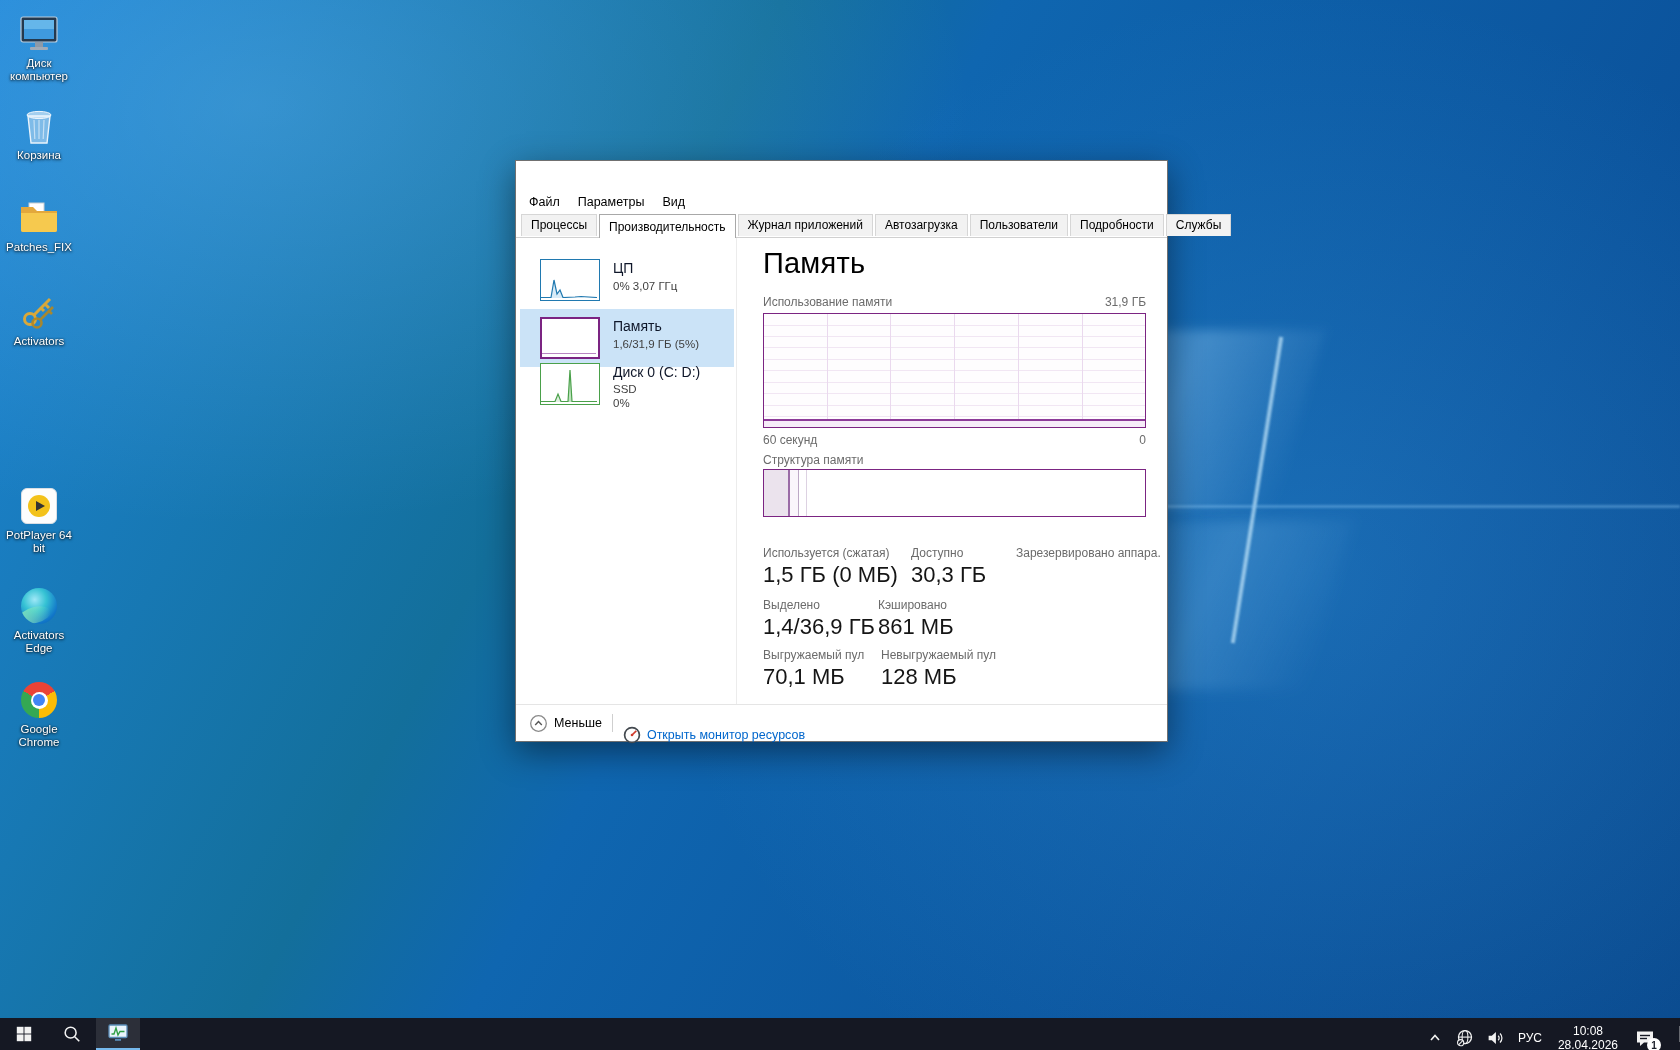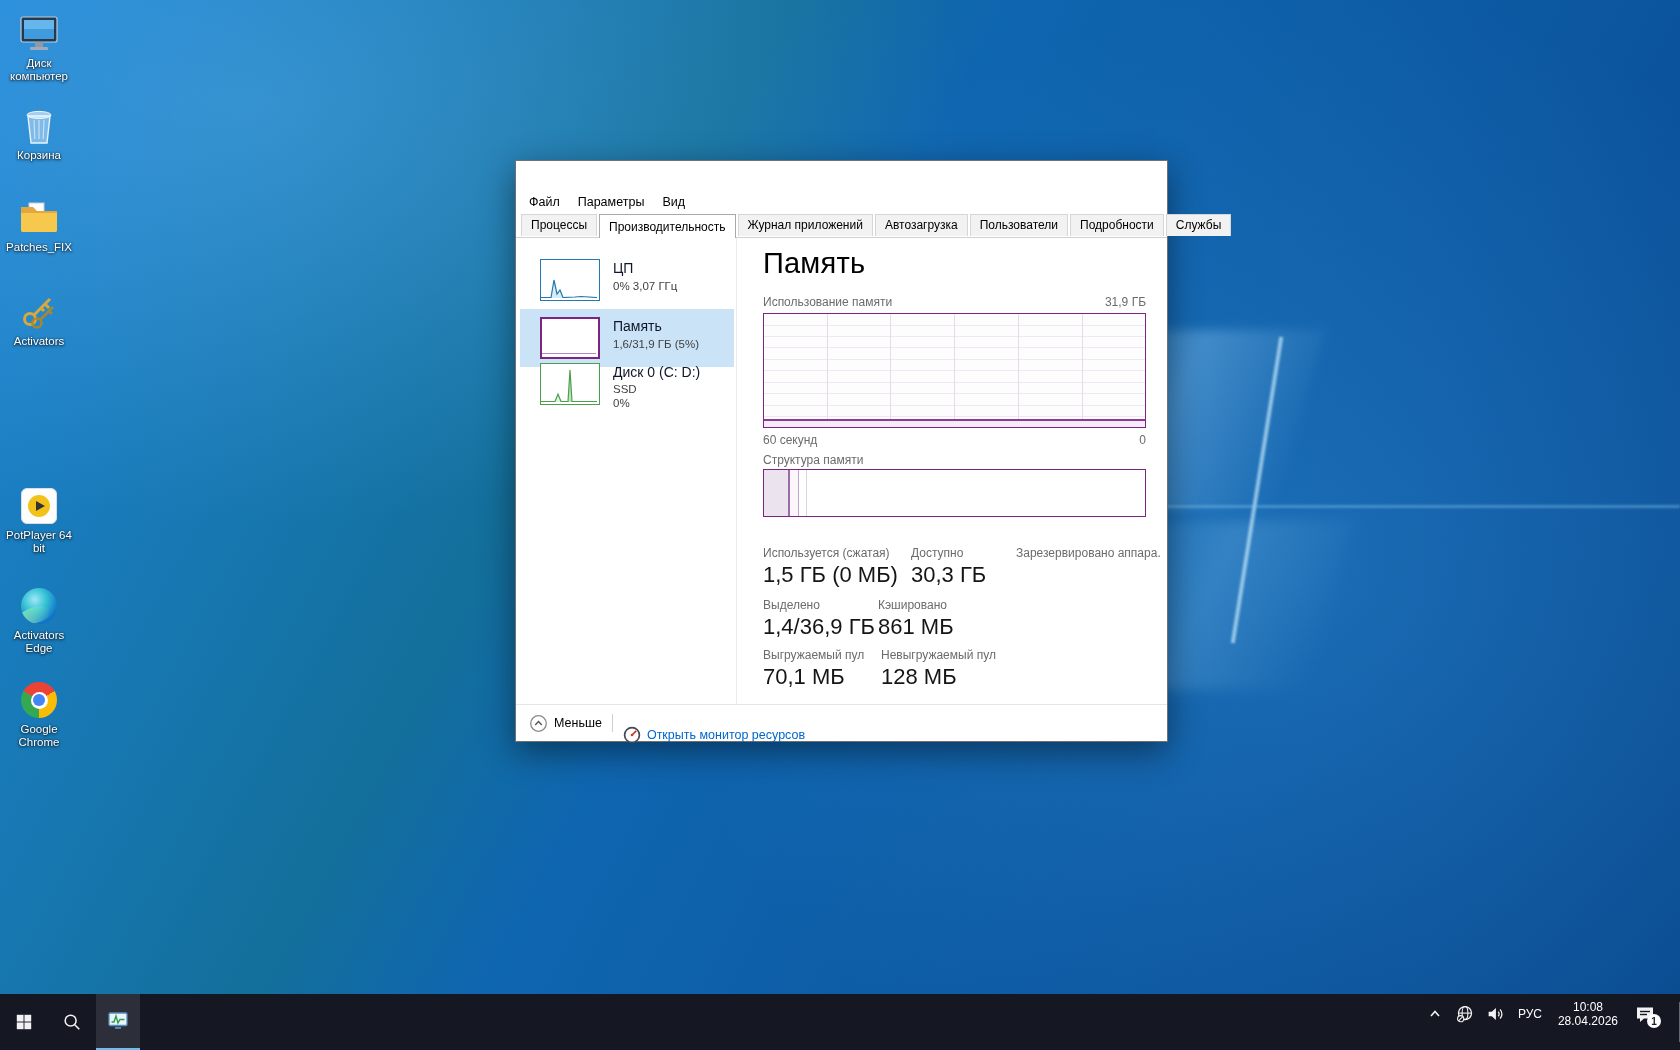--- a/index.html
+++ b/index.html
@@ -84,21 +84,21 @@
   .v5{left:247px;top:503px}.v6{left:365px;top:503px}
 
   .wfooter { position:absolute; left:0; right:0; bottom:0; height:37px; border-top:1px solid #e5e5e5; display:flex; align-items:center; padding-left:14px; background:#fff; }
   .less-wrap { display:flex; align-items:center; gap:7px; }
   .less-txt { font-size:12.5px; color:#000; }
   .fdiv { width:1px; height:18px; background:#cfcfcf; margin:0 10px; }
   .rm-link { display:flex; align-items:center; gap:6px;margin-top:24px; }
   .rm-link span { font-size:12.5px; color:#0066cc; }
 
   
-  .taskbar { position:absolute; left:0; bottom:0; width:1680px; height:56px; background:#151823; display:flex; align-items:stretch; color:#fff; }
+  .taskbar { position:absolute; left:0; bottom:0; width:1680px; height:32px; background:#151823; display:flex; align-items:stretch; color:#fff; }
   .tbtn { width:48px; display:flex; align-items:center; justify-content:center; }
   .tapp { width:44px; display:flex; align-items:center; justify-content:center; background:rgba(255,255,255,.10); border-bottom:2px solid #76b9ed; }
   .tray { position:absolute; right:6px; top:0; height:40px; display:flex; align-items:center; gap:4px; }
   .tray-ic { width:26px; height:40px; display:flex; align-items:center; justify-content:center; }
   .lang { font-size:12px; padding:0 6px; }
   .clock { font-size:12px; line-height:14px; text-align:center; padding:0 6px; white-space:nowrap; }
   .notif { position:relative; width:34px; height:40px; display:flex; align-items:center; justify-content:center; }
   .badge { position:absolute; right:1px; bottom:6px; width:14px; height:14px; border-radius:50%; background:#fff; color:#1b1f2a; font-size:10px; font-weight:bold; display:flex; align-items:center; justify-content:center; }
   .show-desktop { position:absolute; right:0; top:8px; bottom:8px; width:1px; background:rgba(255,255,255,.35); }
 </style>

